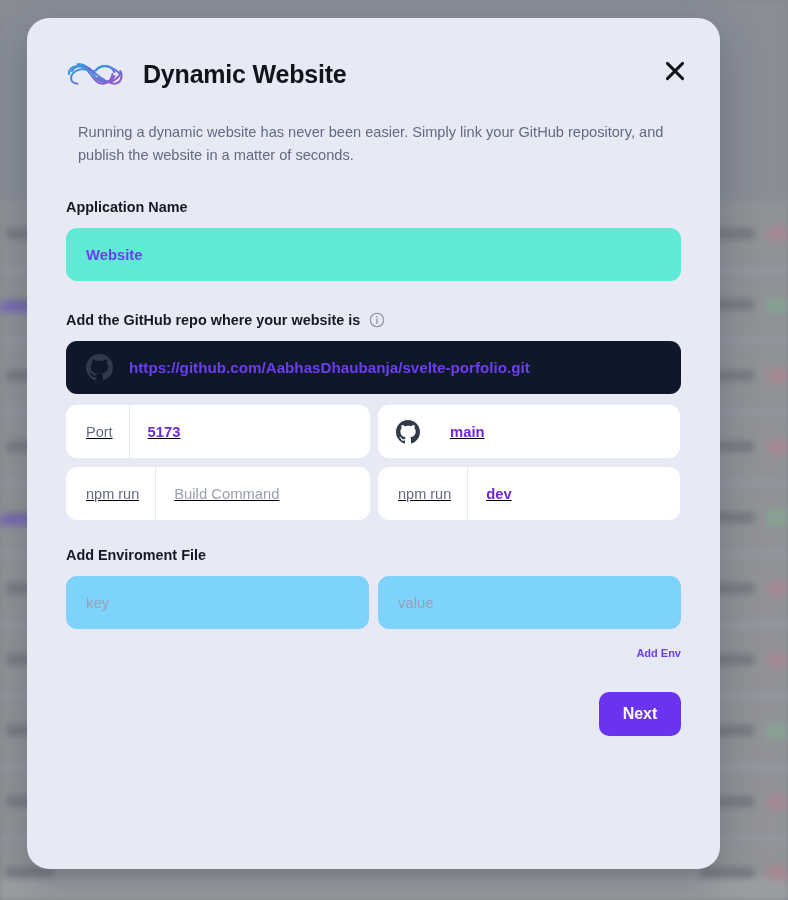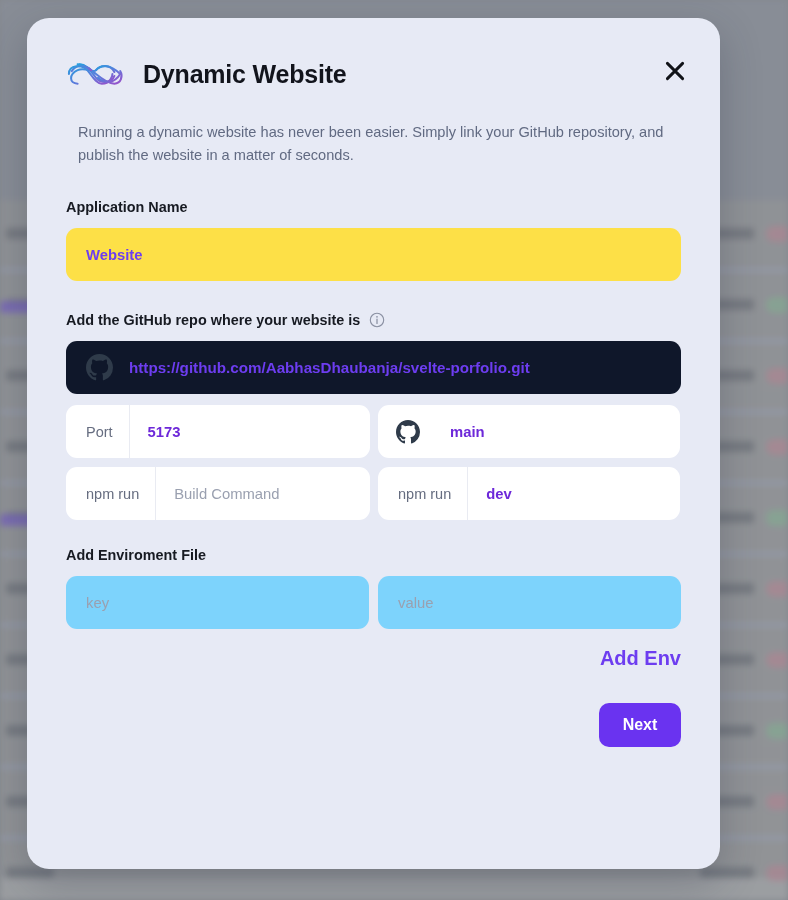--- a/index.html
+++ b/index.html
@@ -146,21 +146,21 @@
     display: flex;
     align-items: center;
     gap: 9px;
   }
   .info-icon { display:block; }
 
   .text-input {
     width: 100%;
     box-sizing: border-box;
     height: 53px;
-    background: #fde047;
+    background: #5eead4;
     border: none;
     border-radius: 11px;
     padding: 0 20px;
     font-family: "Liberation Sans", sans-serif;
     font-size: 14.8px;
     font-weight: bold;
     color: #6d3df0;
     outline: none;
   }
   .text-input::placeholder {
@@ -188,20 +188,21 @@
     color: #6d3df0;
     white-space: nowrap;
   }
 
   
   .combo-grid {
     display: grid;
     grid-template-columns: 304px 302px;
     gap: 9px 8px;
     margin-top: 11px;
+    text-decoration: underline;
   }
   .combo {
     display: flex;
     align-items: stretch;
     background: #ffffff;
     border-radius: 11px;
     height: 53px;
     overflow: hidden;
   }
   .combo-prefix {
@@ -251,21 +252,21 @@
     outline: none;
   }
   .env-input::placeholder { color: #9aa0b0; }
 
   .add-env-row {
     display: flex;
     justify-content: flex-end;
     margin-top: 18px;
   }
   .add-env-link {
-    font-size: 20px;
+    font-size: 11px;
     font-weight: bold;
     color: #6d3df0;
     cursor: pointer;
     background: none;
     border: none;
     font-family: "Liberation Sans", sans-serif;
     padding: 0;
   }
 
   .next-row {

